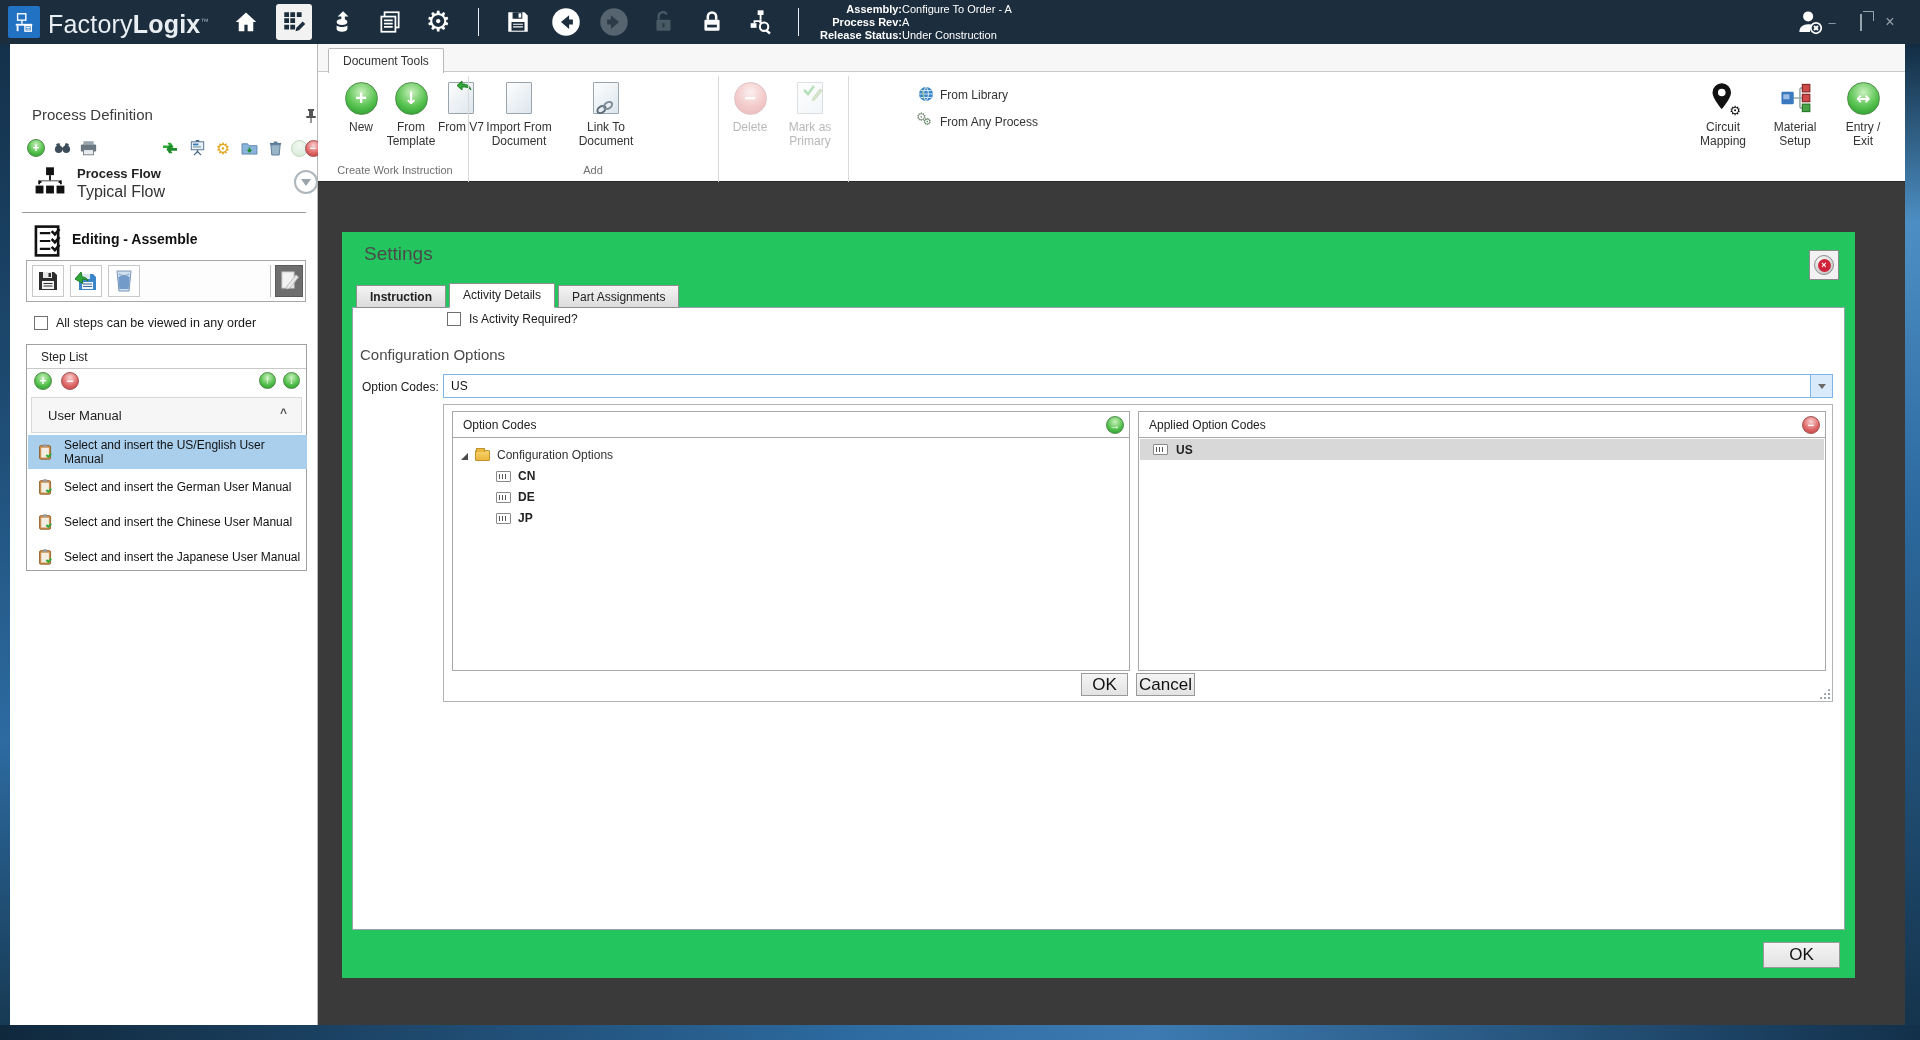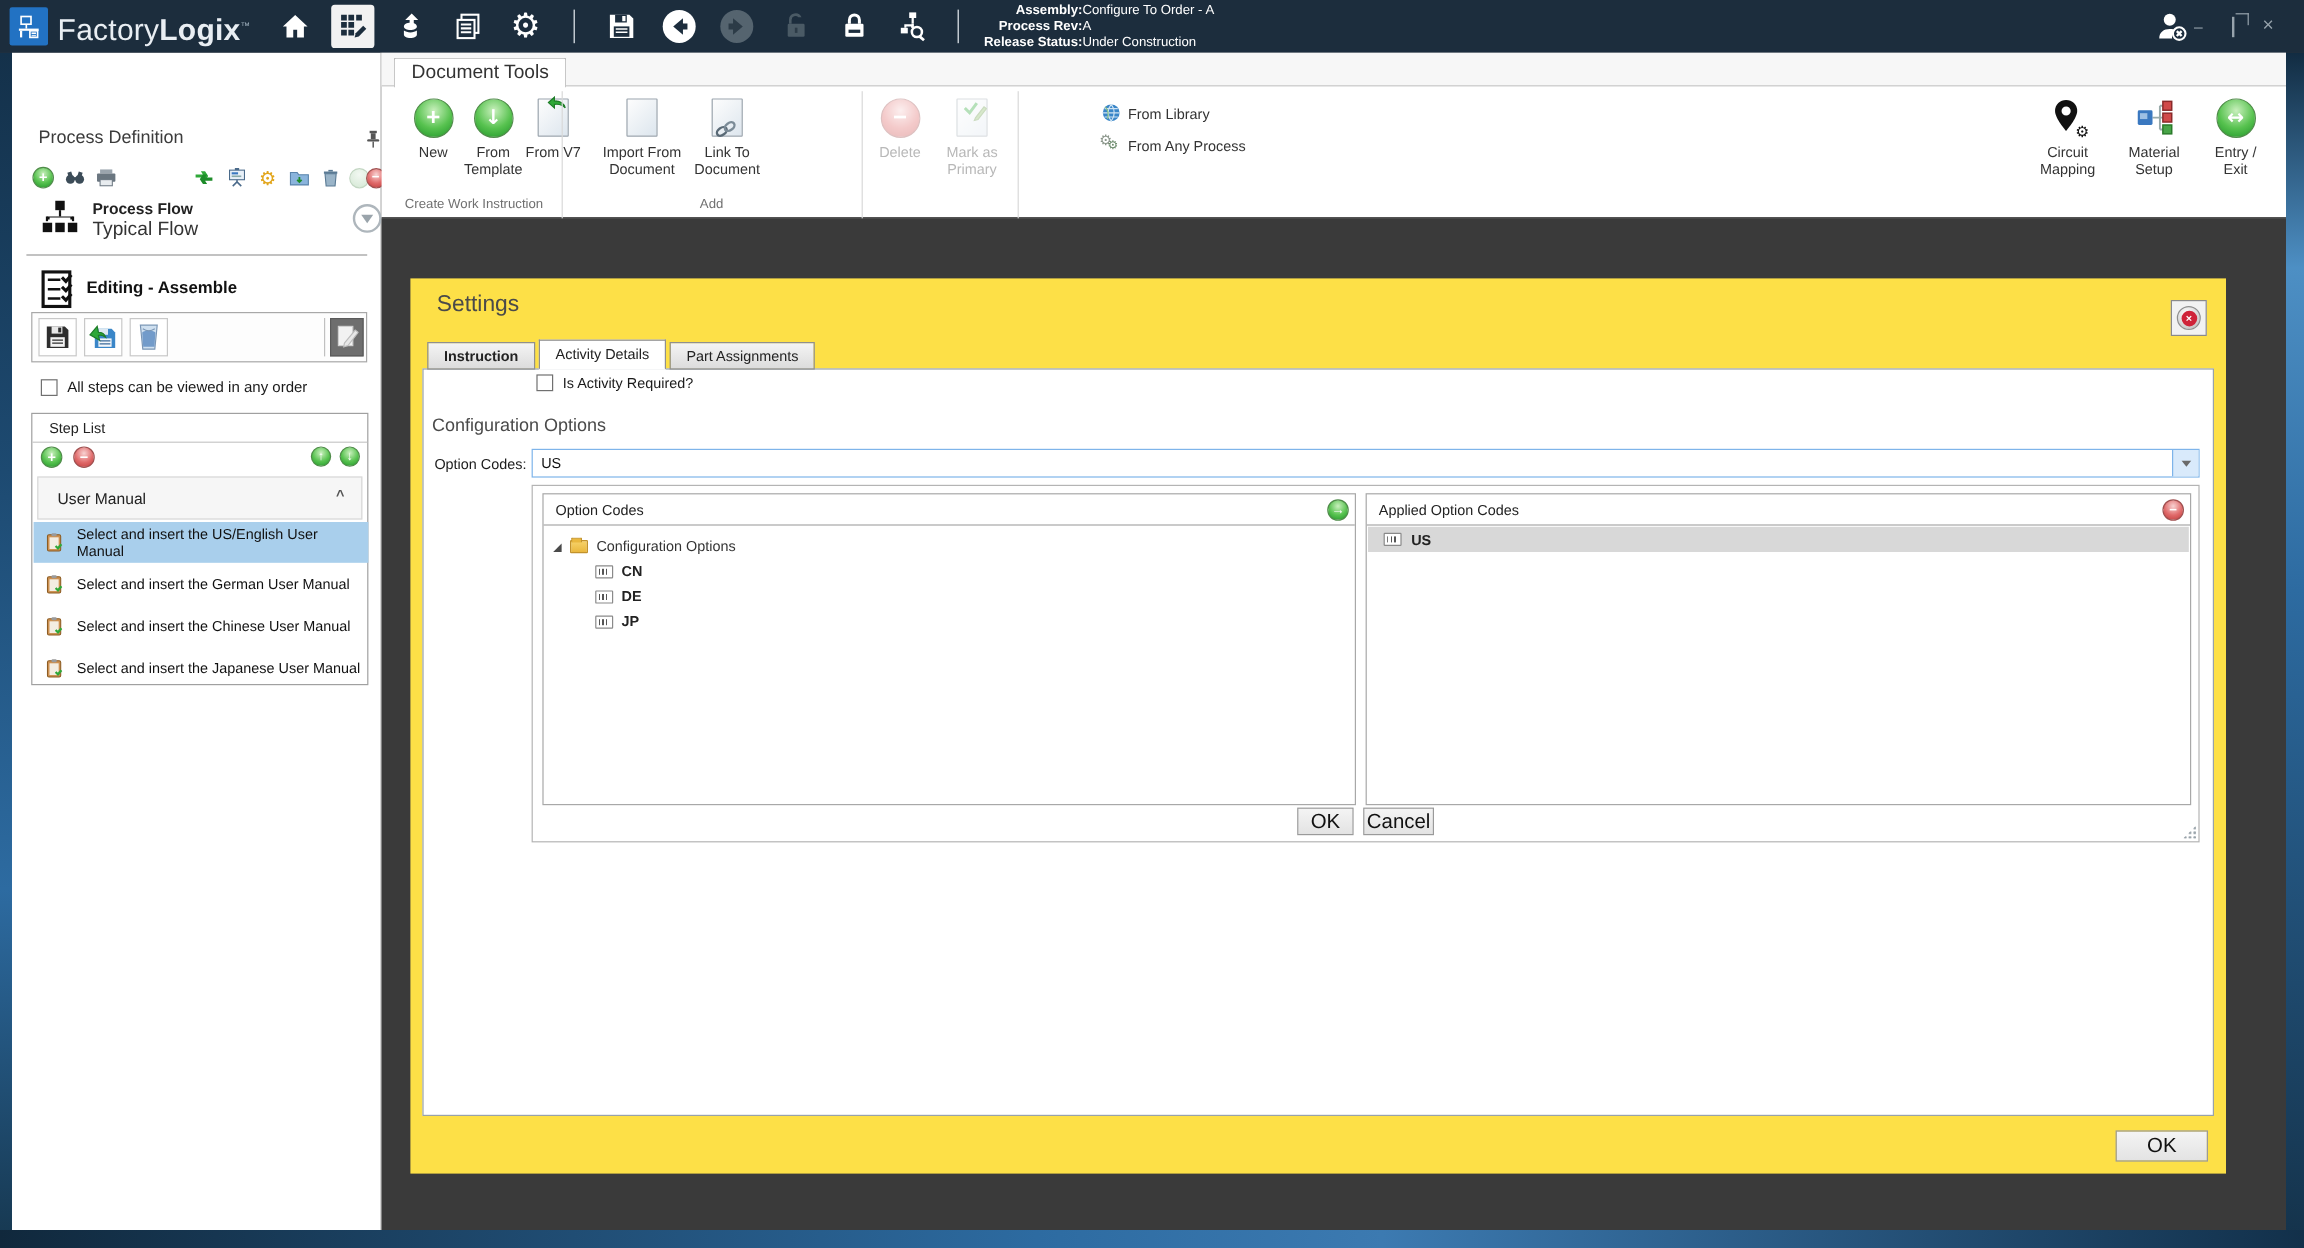--- a/index.html
+++ b/index.html
@@ -73,37 +73,37 @@
   .um-label { position:absolute; left:16px; top:10px; font-size:13px; color:#222; }
   .um-chevron { position:absolute; right:14px; top:8px; font-size:12px; color:#555; font-weight:700; }
   .step-item { position:absolute; left:1px; width:279px; height:34px; display:flex; align-items:center; gap:10px;
                padding-left:9px; font-size:12px; color:#111; cursor:pointer; }
   .step-item.sel { background:#a9cfec; }
 
   
   .ribbon { position:absolute; left:318px; top:44px; width:1587px; height:138px; background:#fff; border-bottom:1px solid #2a2a2a; }
   .rib-tabrow { position:absolute; left:0; top:0; width:100%; height:28px; border-bottom:1px solid #c9c9c9; background:#f7f7f7; }
   .rib-tab { position:absolute; left:10px; top:4px; height:25px; padding:0 14px; background:#fff; border:1px solid #b9b9b9;
-             border-bottom:none; border-radius:2px 2px 0 0; line-height:24px; font-size:16px; color:#333; z-index:2; cursor:pointer; }
+             border-bottom:none; border-radius:2px 2px 0 0; line-height:24px; font-size:12px; color:#333; z-index:2; cursor:pointer; }
   .rib-body { position:absolute; left:0; top:28px; width:100%; height:110px; }
   .rb-btn { position:absolute; top:6px; width:78px; height:78px; display:flex; flex-direction:column; align-items:center; cursor:pointer; }
   .rb-btn .ic { height:40px; display:flex; align-items:center; justify-content:center; }
   .rb-lbl { font-size:12px; color:#333; text-align:center; line-height:14px; margin-top:2px; }
   .rb-btn.dis { cursor:default; }
   .rb-btn.dis .ic { opacity:.35; }
   .rb-btn.dis .rb-lbl { color:#b8b8b8; }
   .rb-small { position:absolute; left:600px; width:150px; height:22px; display:flex; align-items:center; gap:6px; font-size:12px; color:#333; cursor:pointer; }
   .rib-sep { position:absolute; top:4px; width:1px; height:128px; background:#d9d9d9; }
   .rib-grouplbl { position:absolute; top:92px; font-size:11px; color:#707070; text-align:center; }
   .ico32 { width:33px; height:33px; font-size:20px; }
   .page-ico { width:26px; height:32px; background:linear-gradient(135deg,#fdfdfd,#dde6ee); border:1px solid #9aa4ad; border-radius:1px; position:relative; }
 
   
   .content { position:absolute; left:318px; top:182px; width:1587px; height:843px; background:#3a3a3a; }
-  .dialog { position:absolute; left:342px; top:232px; width:1513px; height:746px; background:#fde047; }
+  .dialog { position:absolute; left:342px; top:232px; width:1513px; height:746px; background:#22c55e; }
   .dlg-title { position:absolute; left:22px; top:11px; font-size:19px; color:#4a4a4a; }
   .dlg-close { position:absolute; right:16px; top:18px; width:30px; height:30px; background:#f2f2f2; border:1px solid #8a8a8a;
                display:flex; align-items:center; justify-content:center; cursor:pointer; }
   .dlg-close .ring { width:20px; height:20px; border-radius:50%; background:radial-gradient(circle at 40% 30%, #fff, #b9b9b9);
                      border:1px solid #8f8f8f; display:flex; align-items:center; justify-content:center; }
   .dlg-close .dot { width:13px; height:13px; border-radius:50%; background:#cf2339; color:#fff; font-size:9px; font-weight:700;
                     display:flex; align-items:center; justify-content:center; line-height:1; }
   .tabs { position:absolute; left:14px; top:51px; height:25px; display:flex; align-items:flex-end; z-index:3; }
   .tab { height:23px; padding:0 13px; line-height:22px; font-size:12px; color:#222; background:linear-gradient(#f4f4f4,#dcdcdc);
          border:1px solid #8f8f8f; margin-right:3px; cursor:pointer; }
@@ -498,21 +498,21 @@
           <span class="page-ico"></span>
           <svg width="16" height="12" viewBox="0 0 16 12" style="position:absolute;right:2px;top:2px">
               <path d="M15 10c-1-4-4-6-9-6V1L1 5.5 6 10V7c4-.5 7 .5 9 3z" fill="#2fa838" stroke="#1e7c28"></path>
             </svg>
         </span>
         <span class="rb-lbl" style="width:46px">From V7</span>
       </div>
       <div class="rib-sep" style="left:150px"></div>
       <div class="rib-grouplbl" style="left:4px;width:146px">Create Work Instruction</div>
 
-      <div class="rb-btn" style="left:174px;width:86px">
+      <div class="rb-btn" style="left:158px;width:86px">
         <span class="ic">
             <span class="page-ico"></span>
           </span>
         <span class="rb-lbl" style="width:80px">Import From Document</span>
       </div>
       <div class="rb-btn" style="left:248px;width:80px">
         <span class="ic" style="position:relative">
           <span class="page-ico"></span>
           <svg width="20" height="16" viewBox="0 0 20 16" style="position:absolute;left:2px;bottom:2px">
             <ellipse cx="6.5" cy="9.5" rx="4.5" ry="3" fill="none" stroke="#5a6a76" stroke-width="2" transform="rotate(-35 6.5 9.5)"></ellipse>

